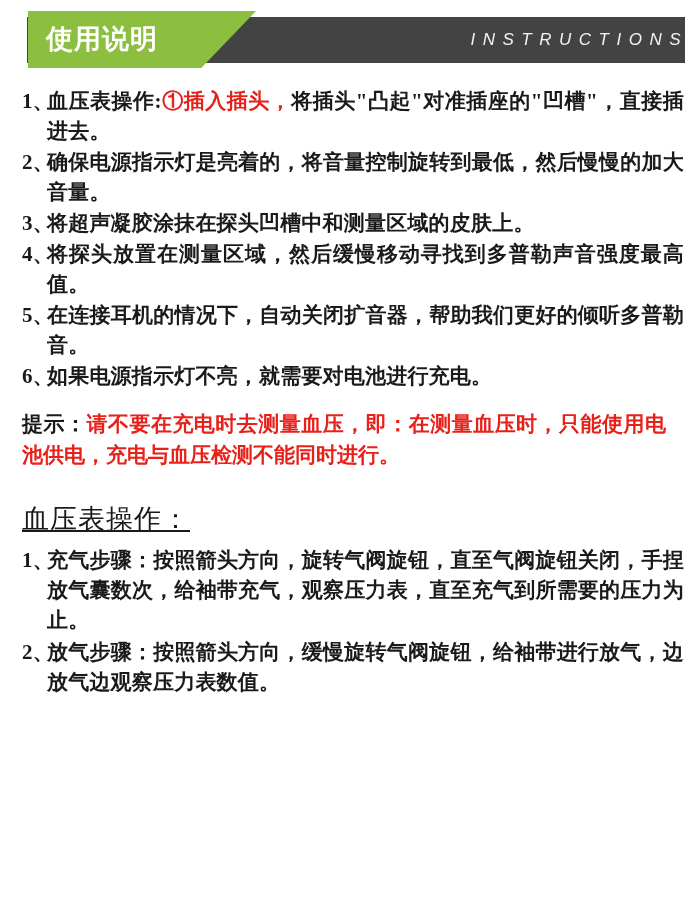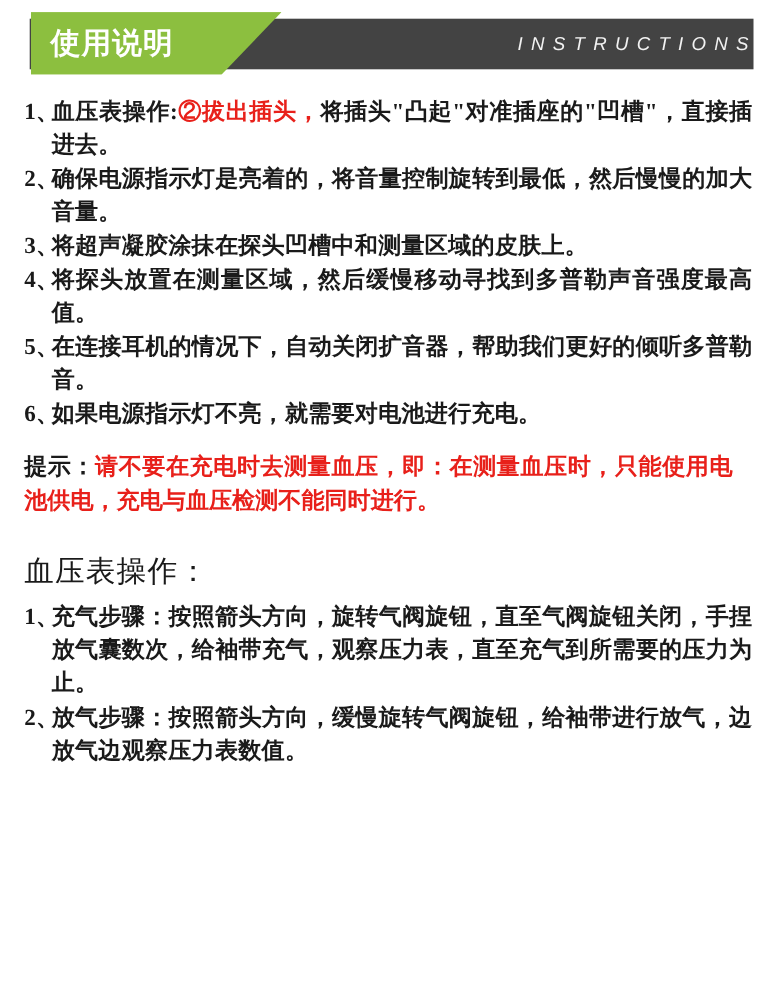--- a/index.html
+++ b/index.html
@@ -135,20 +135,21 @@
 
   
   .section-heading {
     margin: 30px 0 8px 0;
     padding-left: 22px;
     font-size: 27px;
     line-height: 36px;
     font-weight: normal;
     letter-spacing: 1px;
     color: #1a1a1a;
+    text-decoration: underline;
   }
 
   .bp-list .oitem {
     margin-bottom: 2px;
   }
 </style>
 </head>
 <body>
 
 <div id="header-banner">
@@ -156,21 +157,21 @@
   <div class="header-greenflag"></div>
   <div class="header-cn-title">使用说明</div>
   <div class="header-en-title">INSTRUCTIONS</div>
 </div>
 
 <div id="content">
 
   <ol class="olist" id="instructions-list">
       <li class="oitem">
         <span class="marker">1、</span>
-        <p class="subline"><span class="blk">血压表操作:</span><span class="red">②拔出插头，</span><span class="blk">将插头"凸起"对准插座的"凹槽"，直接插进去。</span></p>
+        <p class="subline"><span class="blk">血压表操作:</span><span class="red">①插入插头，</span><span class="blk">将插头"凸起"对准插座的"凹槽"，直接插进去。</span></p>
       </li>
       <li class="oitem">
         <span class="marker">2、</span>
         <p class="subline"><span class="blk">确保电源指示灯是亮着的，将音量控制旋转到最低，然后慢慢的加大音量。</span></p>
       </li>
       <li class="oitem">
         <span class="marker">3、</span>
         <p class="subline"><span class="blk">将超声凝胶涂抹在探头凹槽中和测量区域的皮肤上。</span></p>
       </li>
       <li class="oitem">

